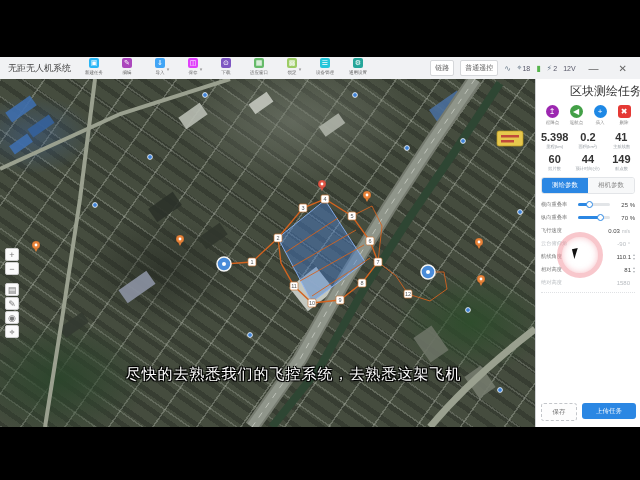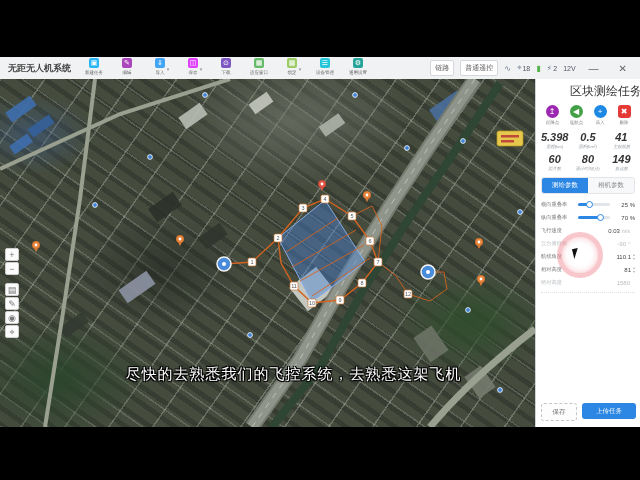--- a/index.html
+++ b/index.html
@@ -4,21 +4,21 @@
 <style>
   html,body{margin:0;padding:0;background:#000;width:640px;height:480px;overflow:hidden;
     font-family:"Liberation Sans","DejaVu Sans",sans-serif;-webkit-font-smoothing:antialiased;}
   .letterbox{position:absolute;left:0;width:640px;background:#000;}
   #bar-top{top:0;height:57px;}
   #bar-bottom{top:427px;height:53px;}
 
   
   #toolbar{position:absolute;top:57px;left:0;width:640px;height:22px;background:#f1f2f4;
     border-bottom:1px solid #d8dadd;display:flex;align-items:center;font-size:8px;color:#555;}
-  #brand{font-weight:bold;font-size:9px;color:#444;margin:0 10px 0 8px;white-space:nowrap;}
+  #brand{font-weight:normal;font-size:9px;color:#444;margin:0 10px 0 8px;white-space:nowrap;}
   #toolbar-items{display:flex;align-items:flex-start;gap:7px;height:22px;padding-top:1px;}
   .tb-item{display:flex;flex-direction:column;align-items:center;width:26px;cursor:pointer;}
   .tb-icon{width:10px;height:10px;border-radius:2px;color:#fff;font-size:7px;line-height:10px;
     text-align:center;}
   .tb-label{font-size:5px;color:#666;margin-top:1px;white-space:nowrap;transform:scale(.9);}
   .tb-caret{font-size:5px;color:#999;position:relative;top:-9px;left:8px;height:0;}
   #toolbar-right{margin-left:auto;display:flex;align-items:center;gap:6px;padding-right:6px;}
   .tb-txtbtn{font-size:7px;color:#555;padding:2px 4px;background:#fff;border:1px solid #d5d7da;
     border-radius:2px;white-space:nowrap;}
   .status-item{display:flex;align-items:center;gap:1px;font-size:7px;color:#556;}
@@ -58,21 +58,21 @@
   #panel{position:absolute;top:79px;left:535px;width:105px;height:348px;background:#fff;
     border-left:1px solid #d0d2d5;box-sizing:border-box;font-size:8px;color:#333;}
   #panel-head{display:flex;align-items:center;padding:4px 5px 2px 6px;}
   #panel-title{font-size:12px;color:#333;font-weight:normal;flex:1;white-space:nowrap;padding-left:28px;}
   .panel-head-icon{color:#888;font-size:9px;margin-left:5px;cursor:pointer;}
   #action-buttons{display:flex;justify-content:space-between;padding:3px 6px 2px 6px;}
   .act{display:flex;flex-direction:column;align-items:center;width:20px;cursor:pointer;}
   .act-icon{width:13px;height:13px;border-radius:50%;color:#fff;font-size:8px;line-height:13px;text-align:center;}
   .act-icon.square{border-radius:3px;}
   .act-label{font-size:5px;color:#888;margin-top:1px;transform:scale(.9);white-space:nowrap;}
-  .stats-row{display:flex;padding:4px 2px 0 2px;font-style:italic;}
+  .stats-row{display:flex;padding:4px 2px 0 2px;}
   .stat{flex:1;text-align:center;}
   .stat-value{font-size:11px;font-weight:bold;color:#333;}
   .stat-label{font-size:5px;color:#9aa0a6;transform:scale(.85);white-space:nowrap;}
   #tabs{display:flex;margin:6px 5px 4px 5px;border:1px solid #e3e5e8;border-radius:3px;overflow:hidden;}
   .tab{flex:1;text-align:center;font-size:6.5px;padding:3px 0;background:#f7f8f9;color:#888;cursor:pointer;white-space:nowrap;}
   .tab.active{background:#2b87e3;color:#fff;}
   #param-rows{padding:0 5px;}
   .prow{display:flex;align-items:center;height:13px;}
   .prow .plabel{width:34px;font-size:5.5px;color:#777;transform:scale(.95);transform-origin:left;white-space:nowrap;}
   .prow.dim .plabel,.prow.dim .pvalue,.prow.dim .punit{color:#b8bcc0;}
@@ -353,35 +353,35 @@
         <div class="act-icon square" style="background: rgb(229, 57, 53);">✖</div>
         <div class="act-label">删除</div>
       </div>
     </div>
   <div class="stats-row" id="stats-row1">
       <div class="stat">
         <div class="stat-value">5.398</div>
         <div class="stat-label">里程(km)</div>
       </div>
       <div class="stat">
-        <div class="stat-value">0.5</div>
+        <div class="stat-value">0.2</div>
         <div class="stat-label">面积(km²)</div>
       </div>
       <div class="stat">
         <div class="stat-value">41</div>
         <div class="stat-label">主航线数</div>
       </div>
     </div>
   <div class="stats-row" id="stats-row2">
       <div class="stat">
         <div class="stat-value">60</div>
         <div class="stat-label">照片数</div>
       </div>
       <div class="stat">
-        <div class="stat-value">80</div>
+        <div class="stat-value">44</div>
         <div class="stat-label">预计时间(分)</div>
       </div>
       <div class="stat">
         <div class="stat-value">149</div>
         <div class="stat-label">航点数</div>
       </div>
     </div>
   <div id="tabs">
     <div class="tab active">测绘参数</div>
     <div class="tab">相机参数</div>

